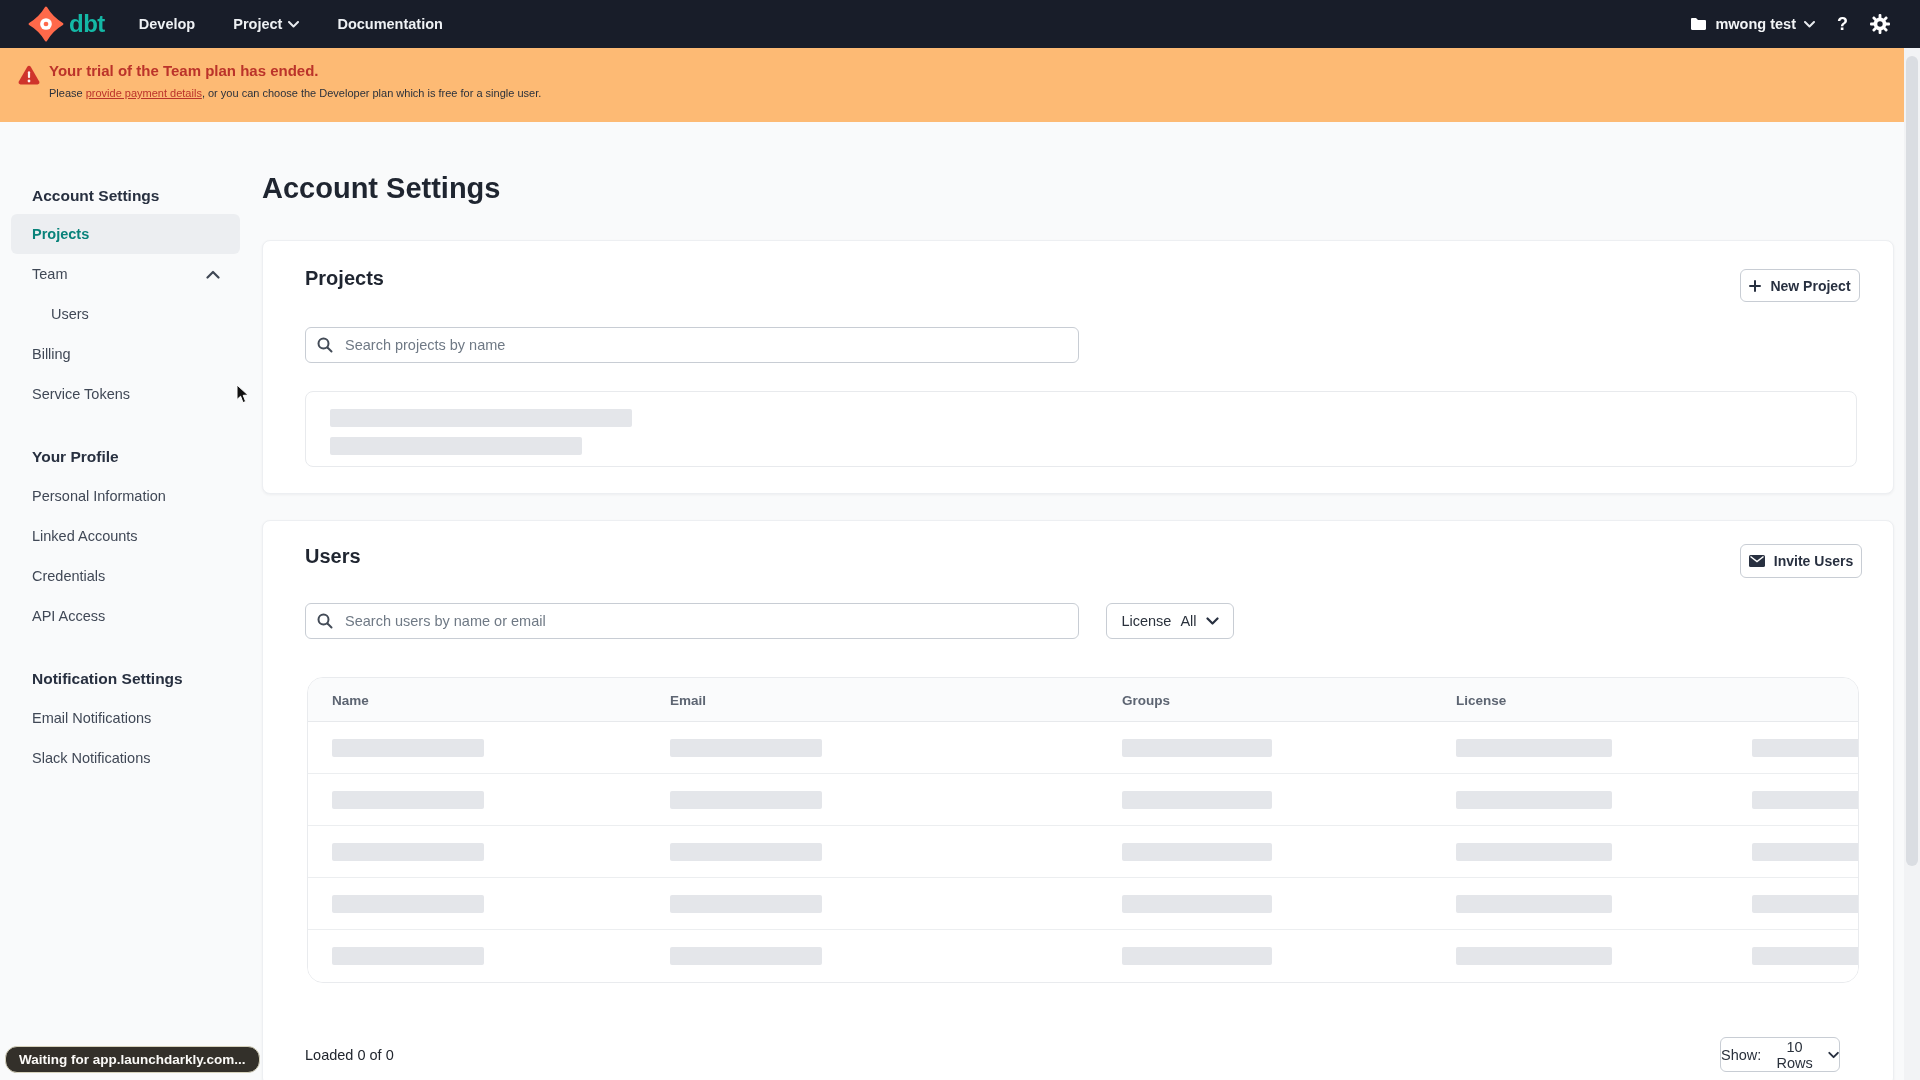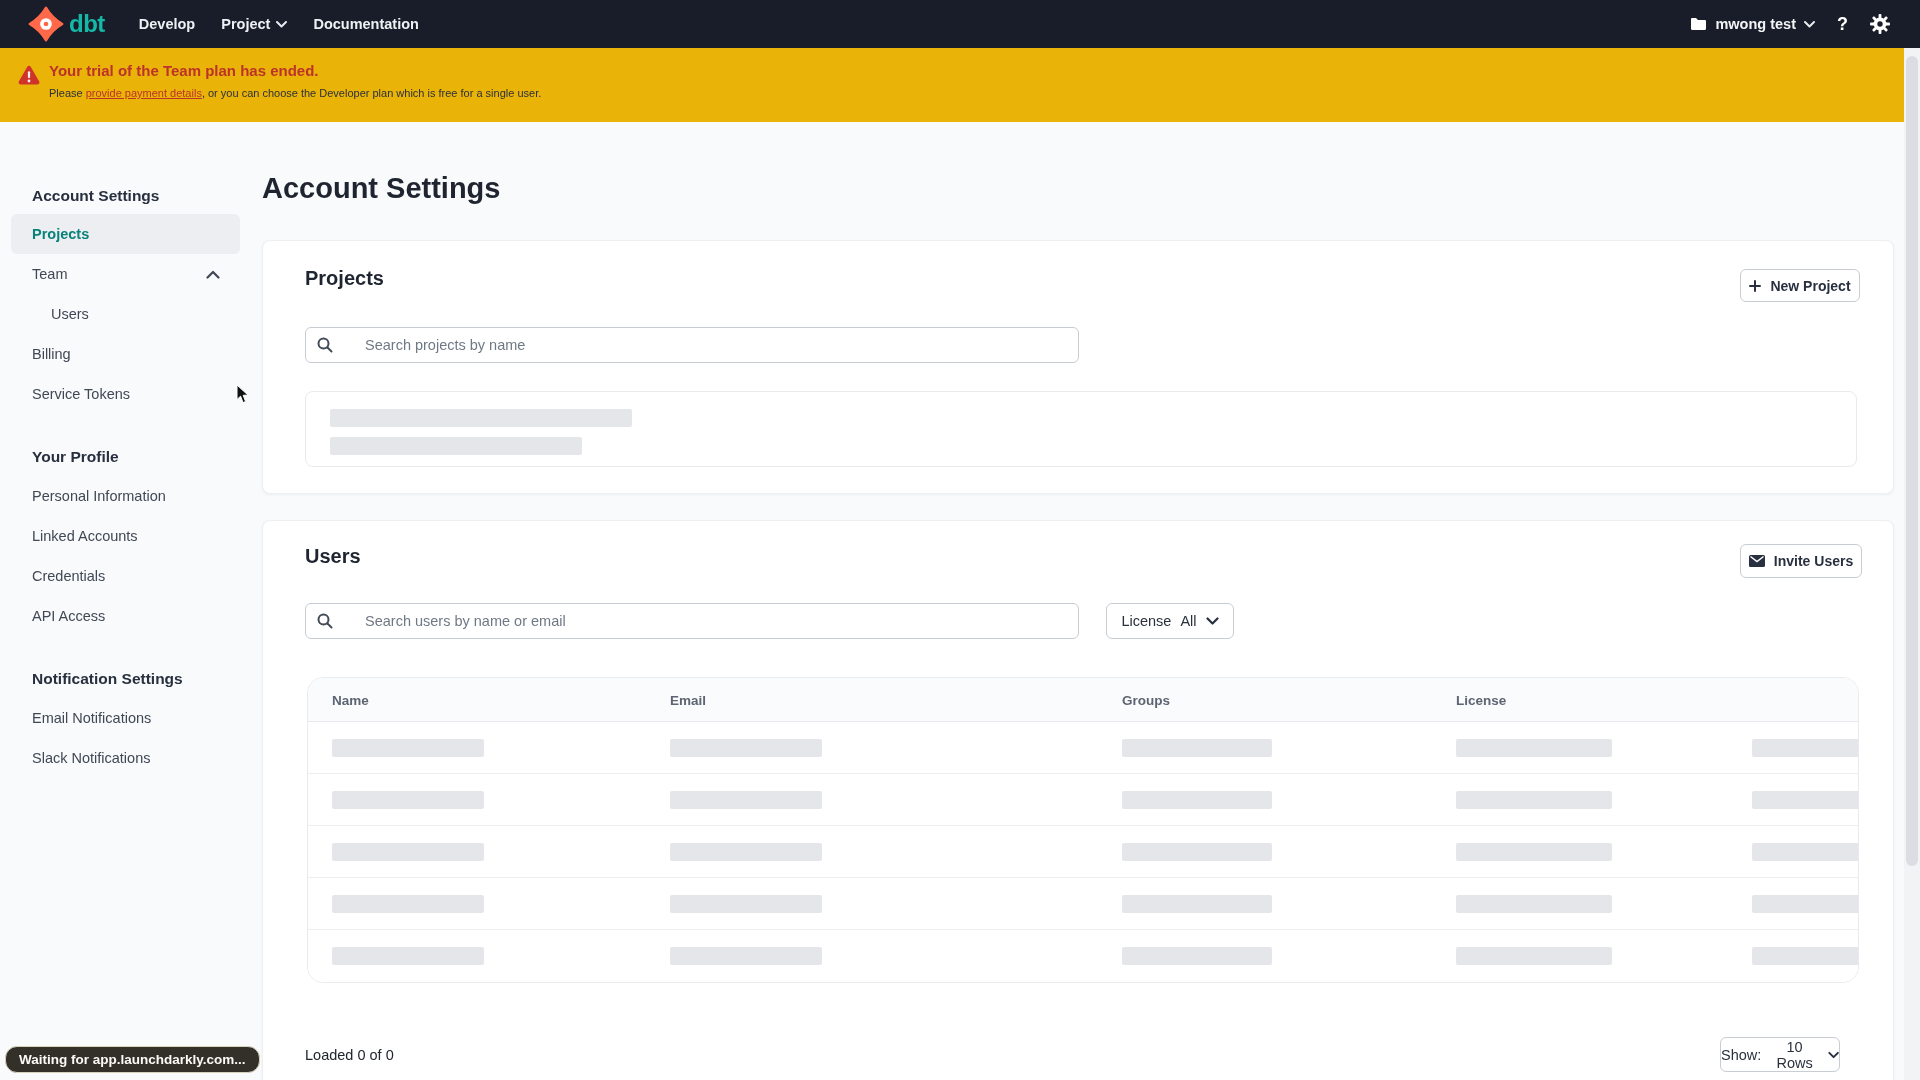--- a/index.html
+++ b/index.html
@@ -4,29 +4,29 @@
 <style>
   * { margin:0; padding:0; box-sizing:border-box; }
   html,body { width:1920px; height:1080px; overflow:hidden; }
   body { font-family:"Liberation Sans", sans-serif; background:#f9fafb; position:relative; }
 
   
   .topnav { position:absolute; left:0; top:0; width:1920px; height:48px; background:#181d29;
             display:flex; align-items:center; z-index:20; }
   .logo { display:flex; align-items:center; margin-left:28px; cursor:pointer; }
   .logo-text { color:#14b8a6; font-size:24px; font-weight:bold; letter-spacing:-0.5px; margin-left:5px; }
-  .menu { display:flex; align-items:center; margin-left:34px; gap:26px; }
+  .menu { display:flex; align-items:center; margin-left:34px; gap:38px; }
   .menu a { color:#eef1f4; font-size:14.5px; font-weight:600; text-decoration:none;
             display:flex; align-items:center; gap:6px; cursor:pointer; }
   .nav-right { position:absolute; right:30px; top:0; height:48px; display:flex; align-items:center; gap:22px; }
   .account { display:flex; align-items:center; gap:8px; color:#f2f4f6; font-size:14.5px; font-weight:600; cursor:pointer; }
   .help-btn { color:#ffffff; font-size:18px; font-weight:bold; cursor:pointer; line-height:1; }
 
   
-  .banner { position:absolute; left:0; top:48px; width:1920px; height:74px; background:#eab308; }
+  .banner { position:absolute; left:0; top:48px; width:1920px; height:74px; background:#fdba74; }
   .banner-warn { position:absolute; left:18px; top:17px; }
   .banner-title { position:absolute; left:49px; top:14px; color:#bb332a; font-size:15px; font-weight:bold; }
   .banner-body { position:absolute; left:49px; top:39px; color:#2b313b; font-size:11px; }
   .banner-body a { color:#bb332a; text-decoration:underline; cursor:pointer; }
 
   
   .sidebar { position:absolute; left:11px; top:178px; width:229px; display:flex; flex-direction:column; }
   .side-heading { height:36px; display:flex; align-items:center; padding-left:21px;
                   font-size:15.5px; font-weight:bold; color:#283040; }
   .side-heading.later { height:38px; margin-top:24px; }
@@ -42,21 +42,21 @@
           border-radius:8px; box-shadow:0 1px 3px rgba(16,24,40,0.05); }
   .card.projects { top:240px; height:254px; }
   .card.users    { top:520px; height:566px; }
   .card-title { position:absolute; left:42px; font-size:20px; font-weight:bold; color:#1f2530; }
   .btn { position:absolute; display:flex; align-items:center; justify-content:center; gap:9px;
          background:#ffffff; border:1px solid #c8cdd4; border-radius:6px;
          font-size:14px; font-weight:600; color:#283040; cursor:pointer; }
   .search-wrap { position:absolute; left:42px; width:774px; height:36px; }
   .search-wrap svg { position:absolute; left:12px; top:10px; }
   .search-input { width:100%; height:100%; border:1px solid #c8cdd4; border-radius:6px;
-                  padding:0 12px 0 59px; font-size:14.5px; color:#2b313b; outline:none;
+                  padding:0 12px 0 39px; font-size:14.5px; color:#2b313b; outline:none;
                   font-family:"Liberation Sans", sans-serif; background:#fff; }
   .search-input::placeholder { color:#6f7985; opacity:1; }
 
   .skeleton-panel { position:absolute; left:42px; top:150px; width:1552px; height:76px;
                     border:1px solid #e8eaed; border-radius:8px; background:#fff; }
   .bar { position:absolute; height:18px; background:#e4e6ea; border-radius:2px; }
 
   .dropdown { display:flex; align-items:center; gap:9px; font-weight:400; color:#2a313c; font-size:14.5px; }
 
   

